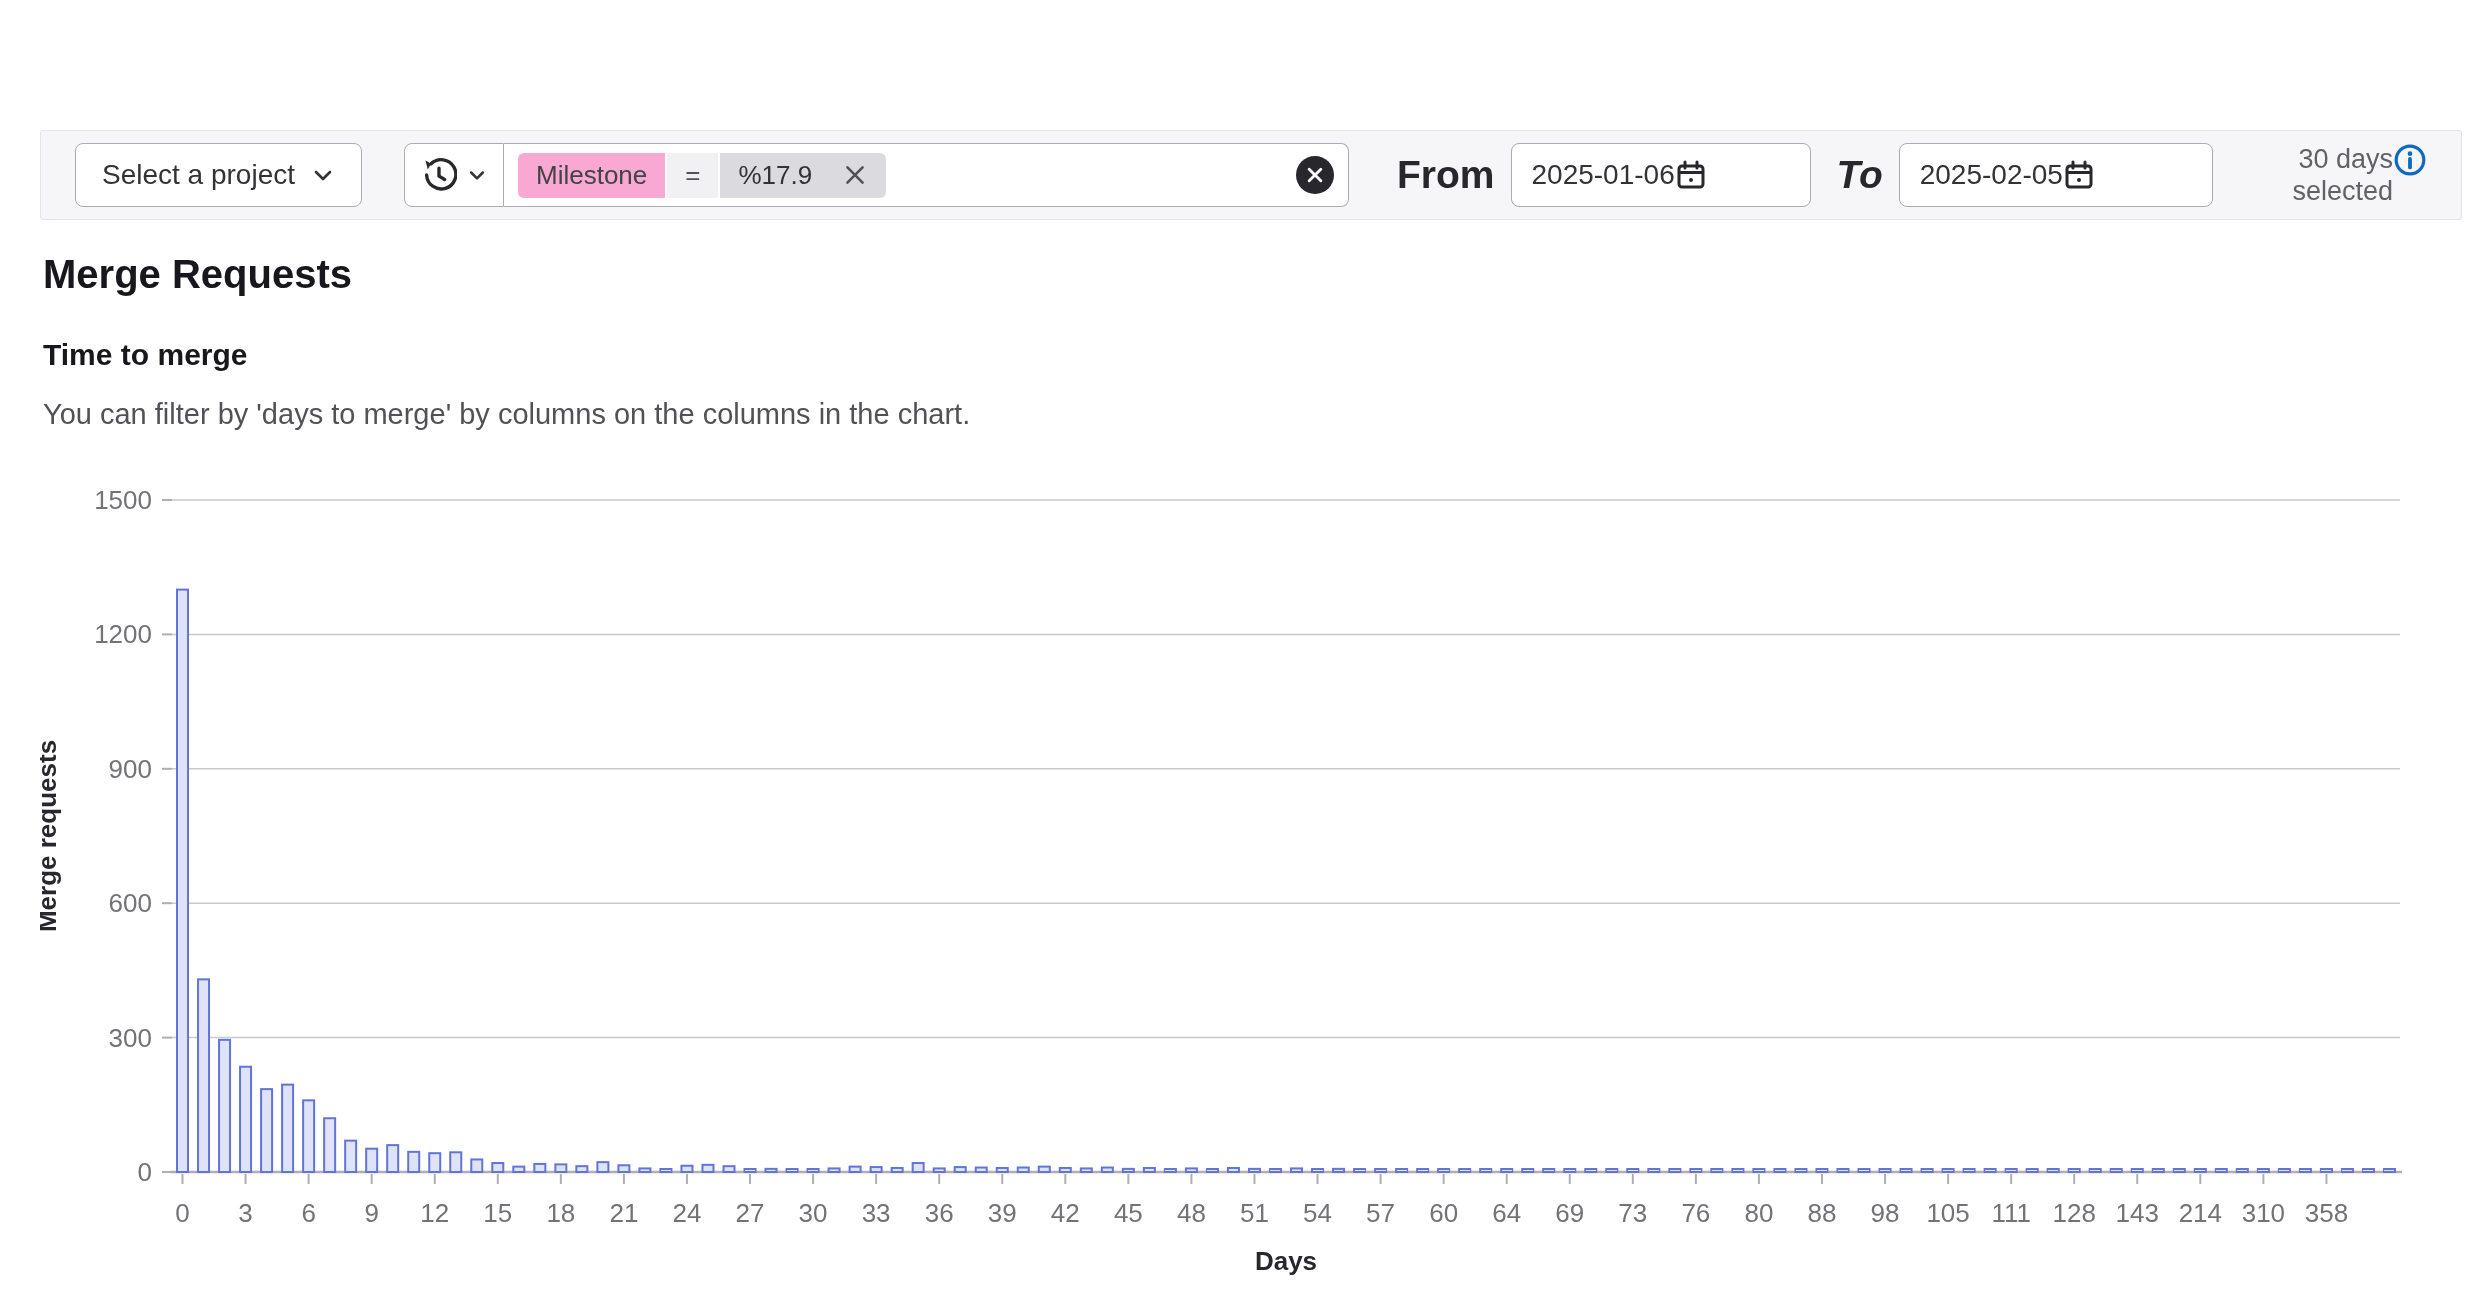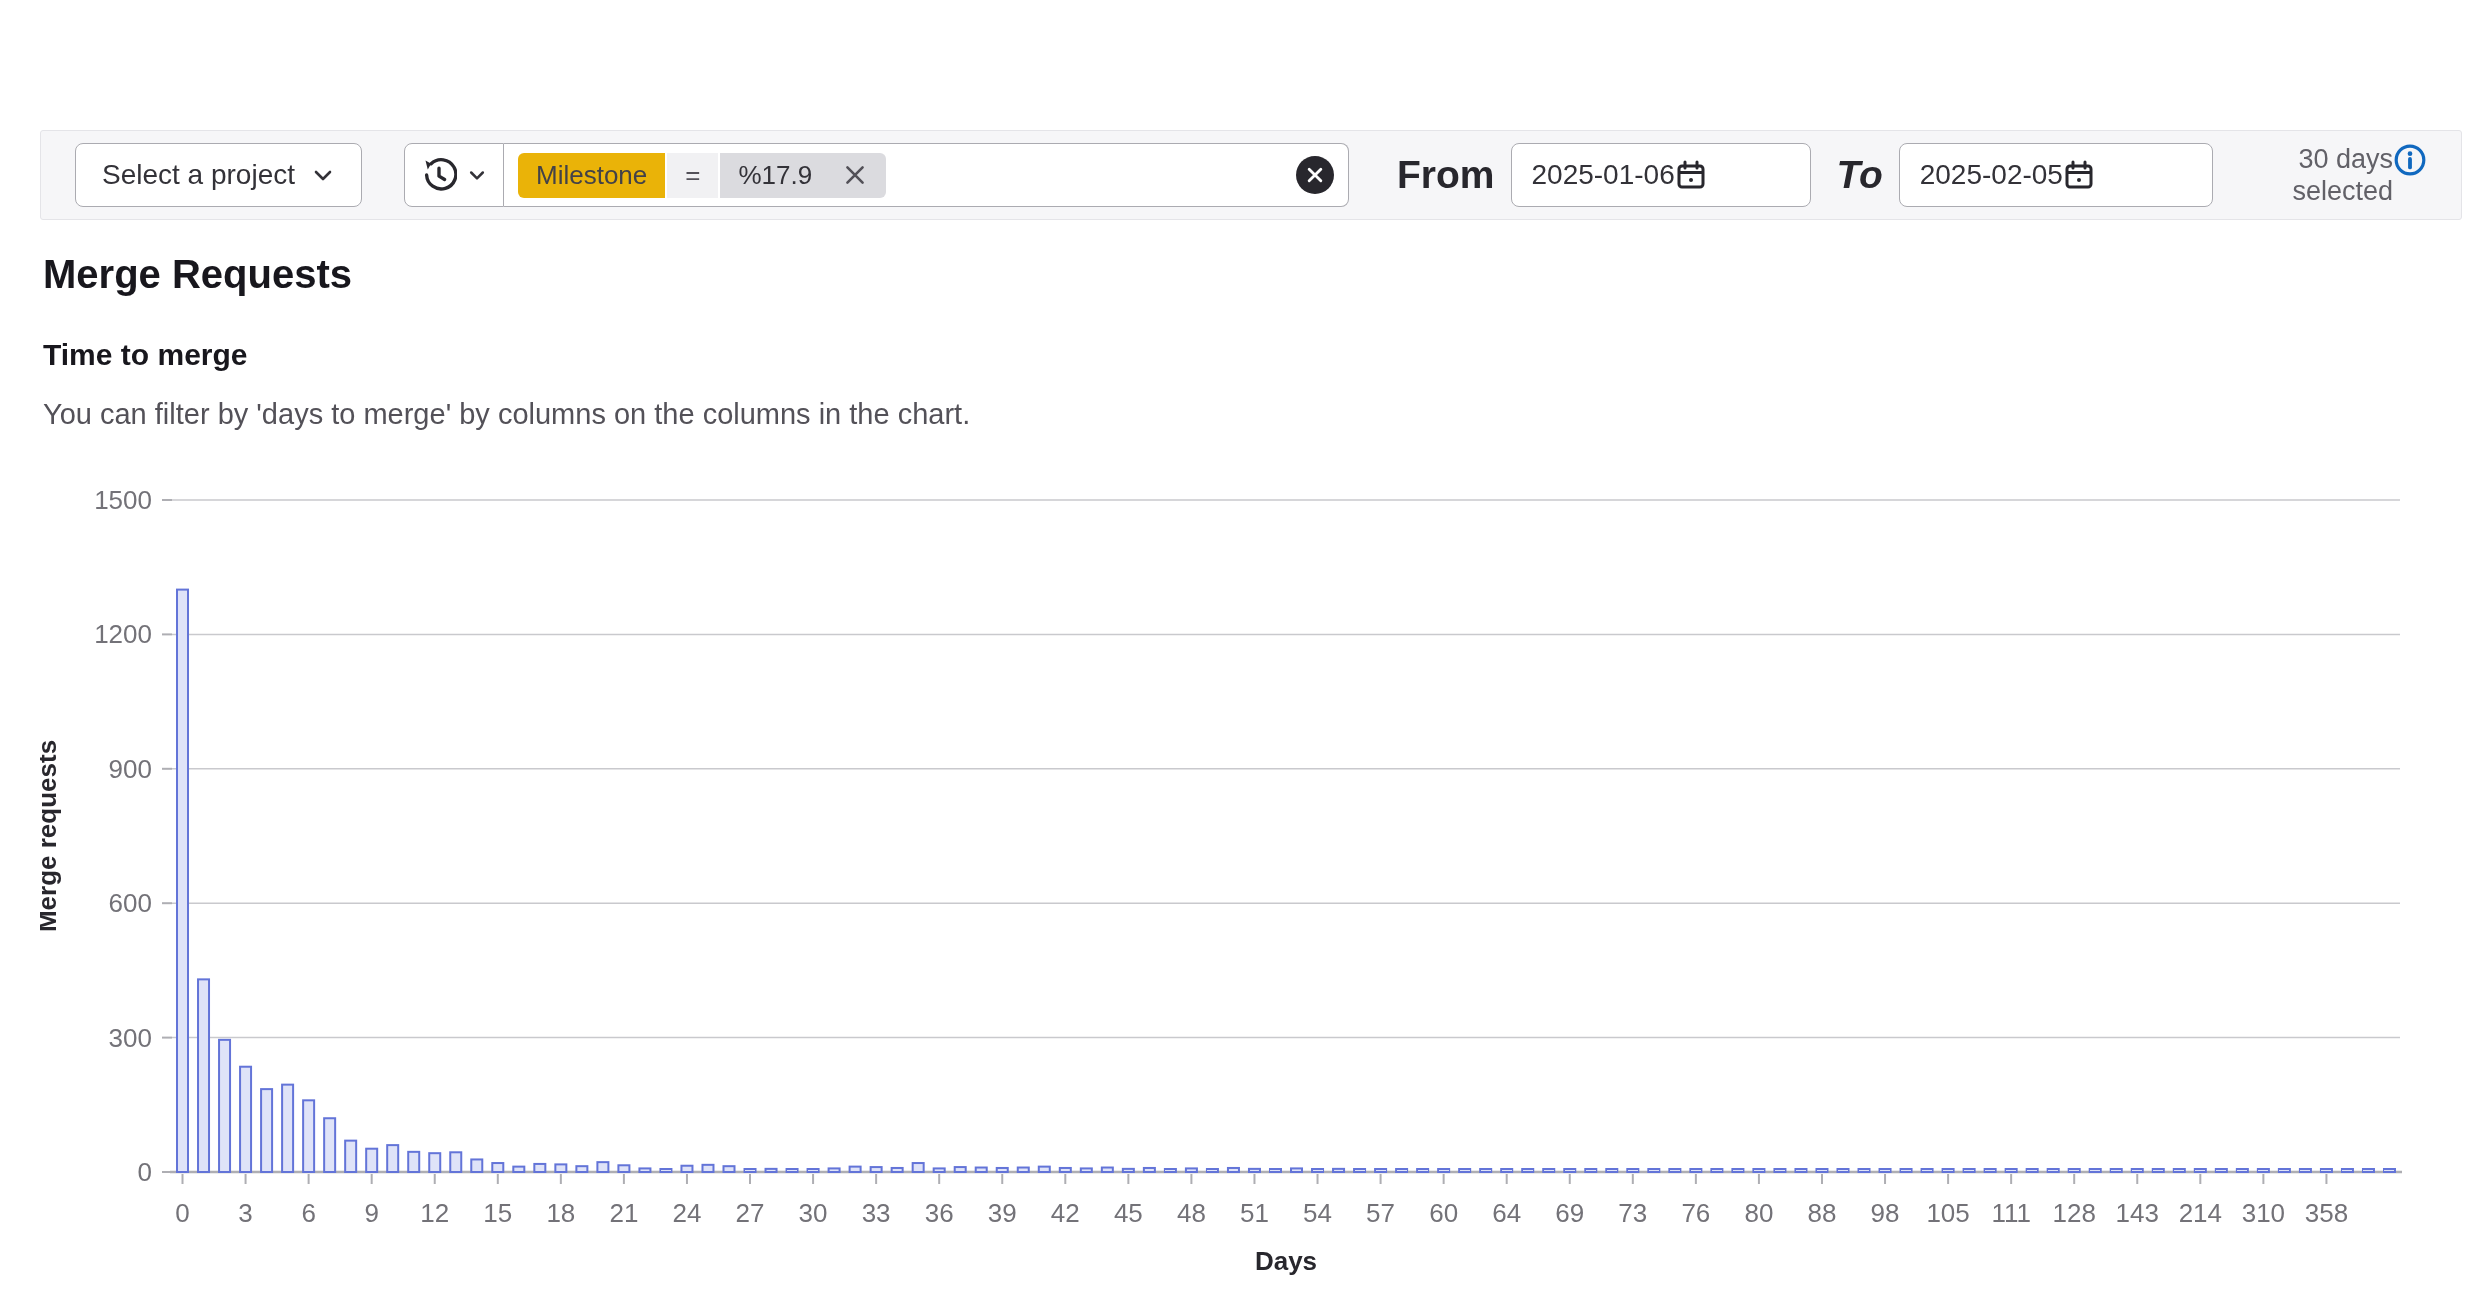--- a/index.html
+++ b/index.html
@@ -19,21 +19,21 @@
 
   .project-btn { padding:0 26px; gap:16px; }
 
   .search-group { display:flex; margin-left:42px; height:64px; }
   .history-btn { width:100px; justify-content:center; gap:10px; border-radius:8px 0 0 8px; }
   .search-box { width:845px; border:1.5px solid #ababb1; border-left:none; border-radius:0 8px 8px 0;
     background:#fff; display:flex; align-items:center; padding:0 14px; }
 
   .token { display:flex; height:45px; border-radius:6px; overflow:hidden; font-size:26px; }
   .token-seg { display:flex; align-items:center; padding:0 18px; }
-  .token-key { background:#eab308; color:#434248; margin-right:2px; }
+  .token-key { background:#f9a8d4; color:#434248; margin-right:2px; }
   .token-op  { background:#f1f1f3; color:#535158; margin-right:2px; }
   .token-val { background:#dbdbdf; color:#333238; gap:30px; }
   .token-close { font-size:30px; color:#535158; cursor:pointer; line-height:1; }
 
   .clear-btn { margin-left:auto; width:38px; height:38px; border-radius:50%; background:#28272d;
     display:flex; align-items:center; justify-content:center; cursor:pointer; }
 
   .range-label { font-size:39px; font-weight:700; color:#28272d; }
   .from-label { margin-left:48px; }
   .to-label { margin-left:26px;font-style:italic; }

